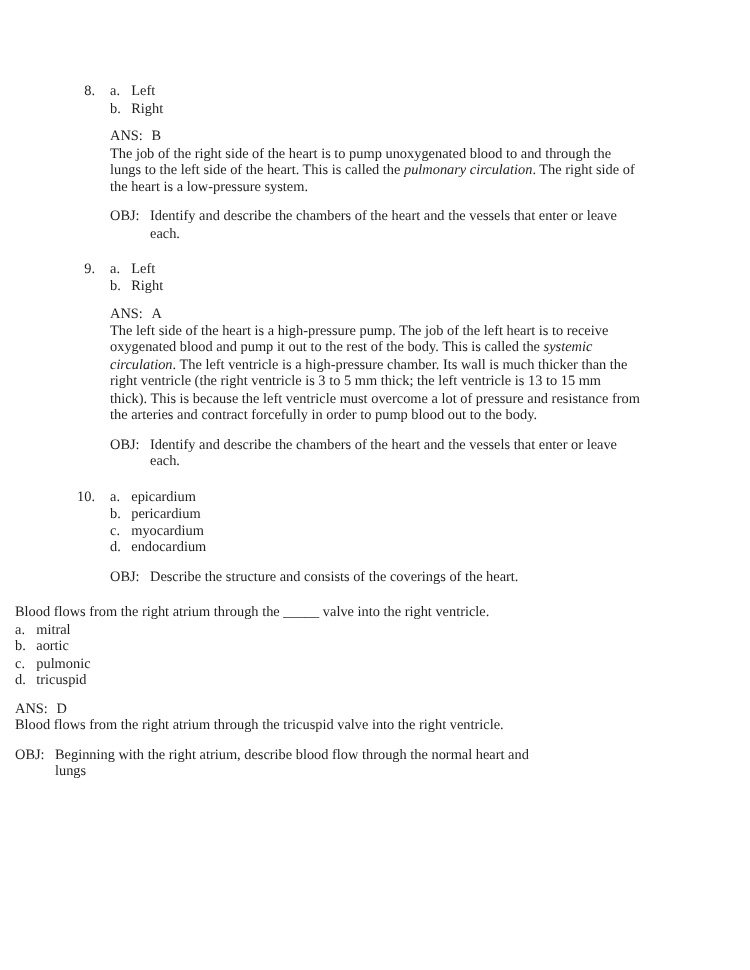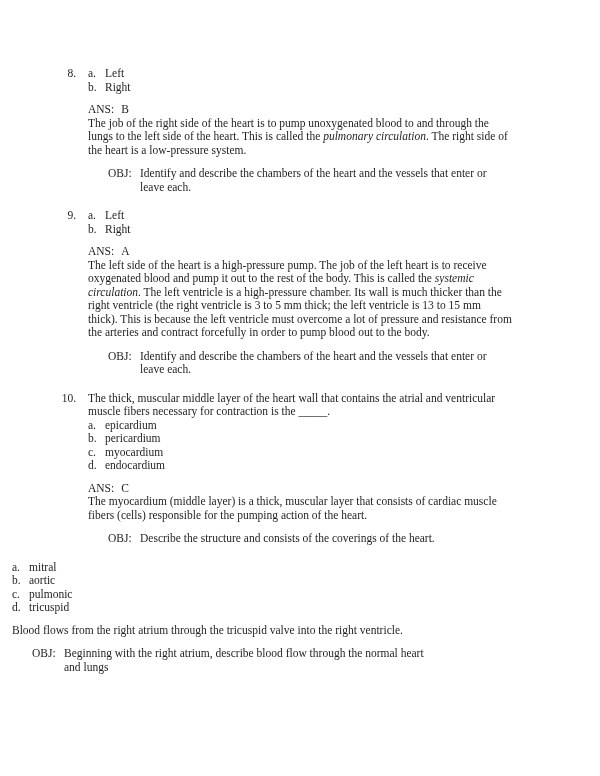--- a/index.html
+++ b/index.html
@@ -21,21 +21,21 @@
     left: 0;
     width: 600px;
   }
   .question { display: flex; margin-bottom: 15px; }
   .qnum { flex: none; width: 76px; text-align: right; }
   .qbody { margin-left: 12px; width: 424px; }
   .option { display: flex; }
   .olet { flex: none; width: 17px; }
   .ans-block { margin-top: 9px; }
   .ans-val { margin-left: 7px; }
-  .obj-line { margin-top: 10px; display: flex; margin-left: 20px; }
+  .obj-line { margin-top: 10px; display: flex; }
   .obj-label { flex: none; width: 32px; }
   .obj-text { flex: 1; }
   .rich i, .rich .it { font-style: italic; }
 </style>
 </head>
 <body>
 
 <div class="page">
   <div class="content">
 
@@ -87,73 +87,70 @@
         <div class="obj-line">
           <span class="obj-label">OBJ:</span>
           <span class="obj-text">Identify and describe the chambers of the heart and the vessels that enter or leave each.</span>
         </div>
       </div>
     </div>
 
     <div class="question">
       <div class="qnum">10.</div>
       <div class="qbody">
-        <div class="qtext">The thick, muscular middle layer of the heart wall that contains the atrial and ventricular muscle fibers necessary for contraction is the _____.</div>
         <div class="options">
           <div class="option">
             <span class="olet">a.</span>
             <span class="otext">epicardium</span>
           </div>
           <div class="option">
             <span class="olet">b.</span>
             <span class="otext">pericardium</span>
           </div>
           <div class="option">
             <span class="olet">c.</span>
             <span class="otext">myocardium</span>
           </div>
           <div class="option">
             <span class="olet">d.</span>
             <span class="otext">endocardium</span>
           </div>
         </div>
-        <div class="ans-block">
-          <div class="ans-line">
-            <span>ANS:</span><span class="ans-val">C</span>
-          </div>
-          <div class="expl rich"><span>The myocardium (middle layer) is a thick, muscular layer that consists of cardiac muscle fibers (cells) responsible for the pumping action of the heart.</span></div>
-        </div>
         <div class="obj-line">
           <span class="obj-label">OBJ:</span>
           <span class="obj-text">Describe the structure and consists of the coverings of the heart.</span>
         </div>
       </div>
     </div>
 
     <div class="question">
       <div class="qbody">
+        <div class="qtext">Blood flows from the right atrium through the _____ valve into the right ventricle.</div>
         <div class="options">
           <div class="option">
             <span class="olet">a.</span>
             <span class="otext">mitral</span>
           </div>
           <div class="option">
             <span class="olet">b.</span>
             <span class="otext">aortic</span>
           </div>
           <div class="option">
             <span class="olet">c.</span>
             <span class="otext">pulmonic</span>
           </div>
           <div class="option">
             <span class="olet">d.</span>
             <span class="otext">tricuspid</span>
           </div>
         </div>
         <div class="ans-block">
+          <div class="ans-line">
+            <span>ANS:</span><span class="ans-val">D</span>
+          </div>
           <div class="expl rich"><span>Blood flows from the right atrium through the tricuspid valve into the right ventricle.</span></div>
         </div>
         <div class="obj-line">
           <span class="obj-label">OBJ:</span>
           <span class="obj-text">Beginning with the right atrium, describe blood flow through the normal heart and lungs</span>
         </div>
       </div>
     </div>
 
   </div>

